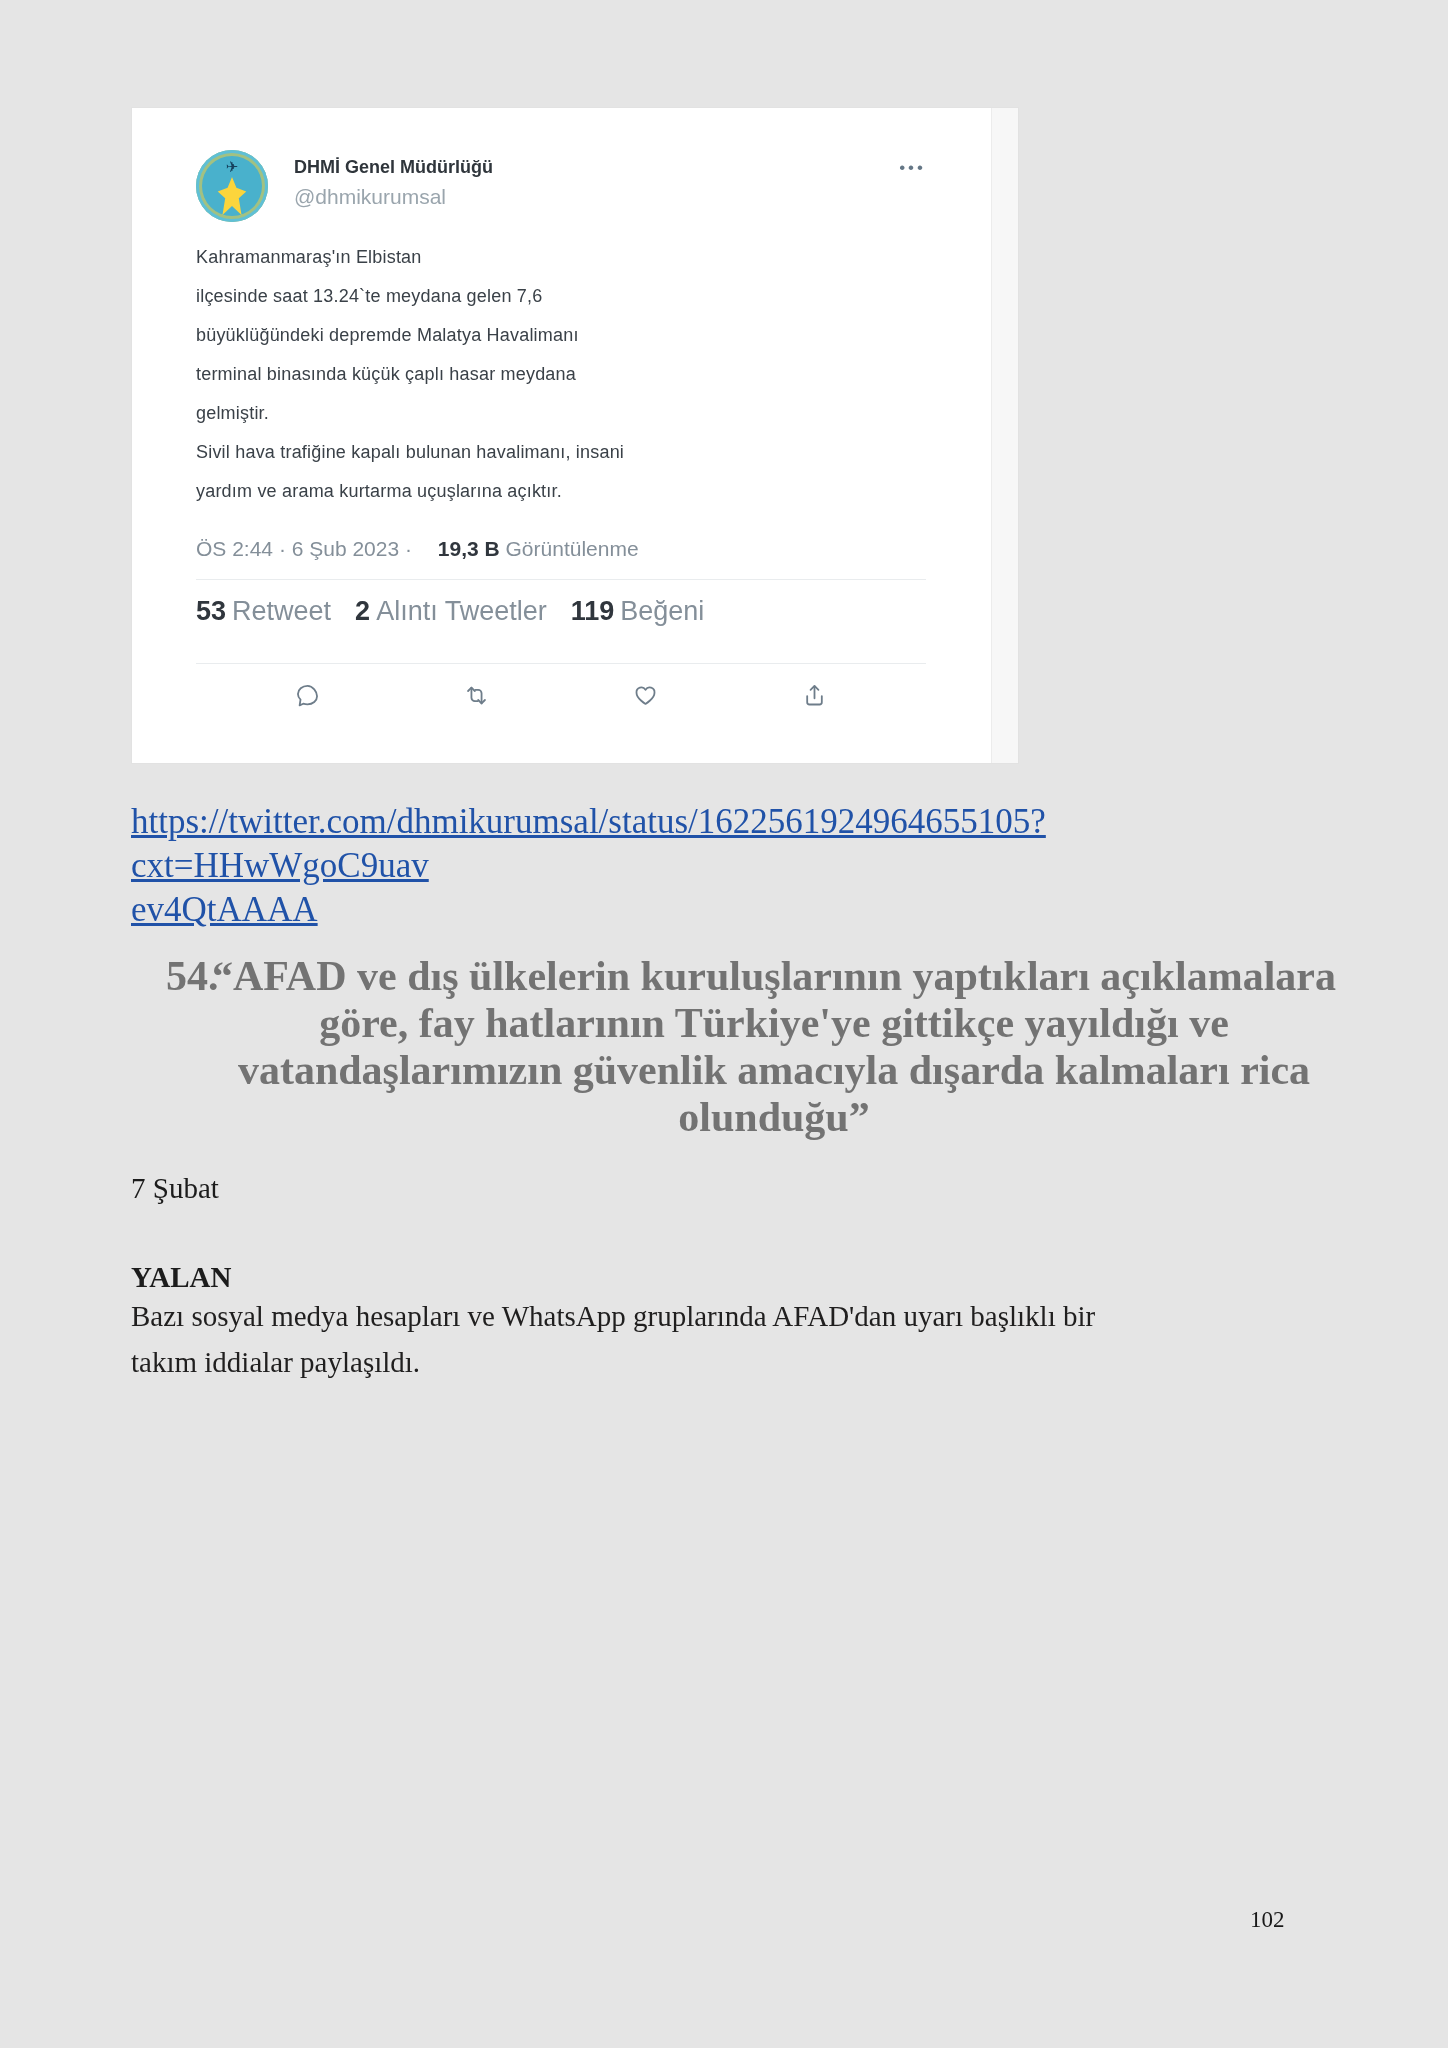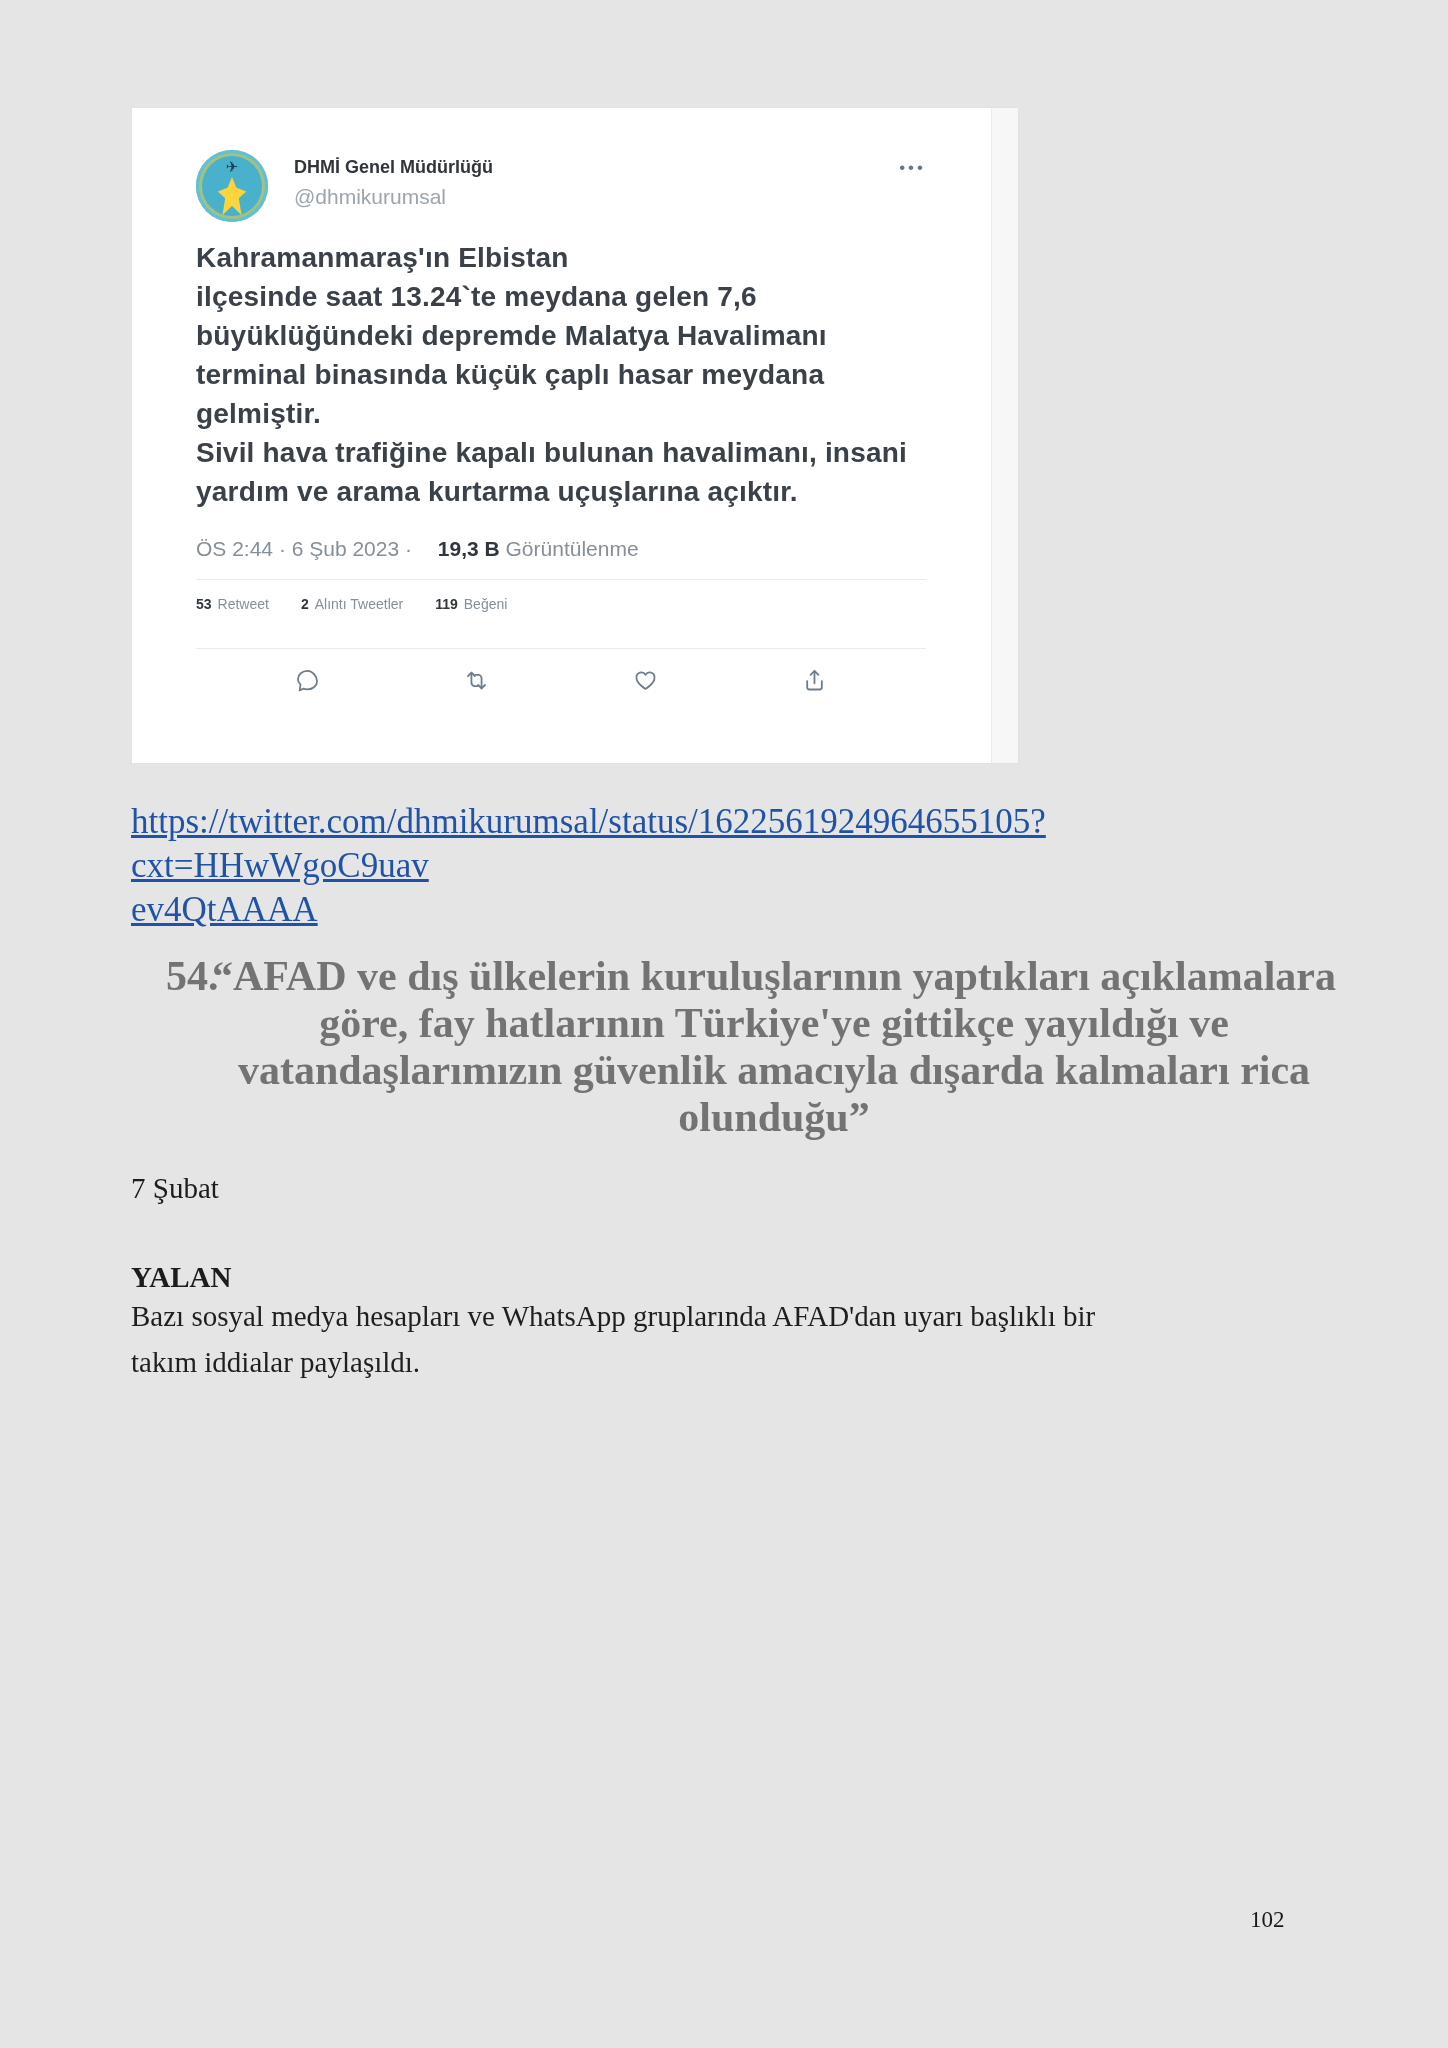--- a/index.html
+++ b/index.html
@@ -27,27 +27,27 @@
     color:#16405c;font-size:15px;line-height:15px;}
   .av-emblem{position:absolute;left:50%;bottom:7px;transform:translateX(-50%);
     width:34px;height:38px;background:#fcd53c;
     clip-path:polygon(50% 0%,63% 28%,92% 38%,70% 56%,78% 100%,50% 76%,22% 100%,30% 56%,8% 38%,37% 28%);}
   .tw-id{margin-left:26px;padding-top:2px;}
   .tw-name{font-weight:bold;font-size:18px;color:#2f353b;line-height:30px;}
   .tw-handle{font-size:21px;color:#9aa5ad;line-height:30px;}
   .tw-more{margin-left:auto;color:#657786;font-size:17px;letter-spacing:3px;
     padding-top:8px;cursor:pointer;}
   .tw-body{margin-top:16px;}
-  .tw-body p{margin:0;white-space:pre-line;font-size:28px;line-height:39px;
-    color:#3a4148;letter-spacing:.2px;font-weight:bold;}
+  .tw-body p{margin:0;white-space:pre-line;font-size:18px;line-height:39px;
+    color:#3a4148;letter-spacing:.2px;}
   .tw-body p + p{}
   .tw-time{margin-top:26px;font-size:21px;color:#848f99;}
   .tw-time .b{font-weight:bold;color:#30363d;margin-left:20px;}
   .tw-divider{border-top:1px solid #e9ecee;margin-top:18px;}
-  .tw-stats{display:flex;gap:32px;padding:16px 0 18px 0;font-size:14px;color:#848f99;}
+  .tw-stats{display:flex;gap:24px;padding:16px 0 18px 0;font-size:27px;color:#848f99;}
   .stat b{color:#30363d;font-weight:bold;margin-right:6px;}
   .tw-actions{display:flex;justify-content:space-between;align-items:center;
     height:62px;padding:0 98px;}
   .tw-actions button{background:none;border:none;padding:0;cursor:pointer;line-height:0;}
   .tw-actions svg{width:27px;height:27px;stroke:#6e7d8a;fill:none;
     stroke-width:1.6;stroke-linecap:round;stroke-linejoin:round;}
   
   .link-block{position:absolute;left:131px;top:800px;width:1180px;
     font-size:35px;line-height:44px;}
   .link-block a{color:#2052a8;text-decoration:underline;display:block;cursor:pointer;}

